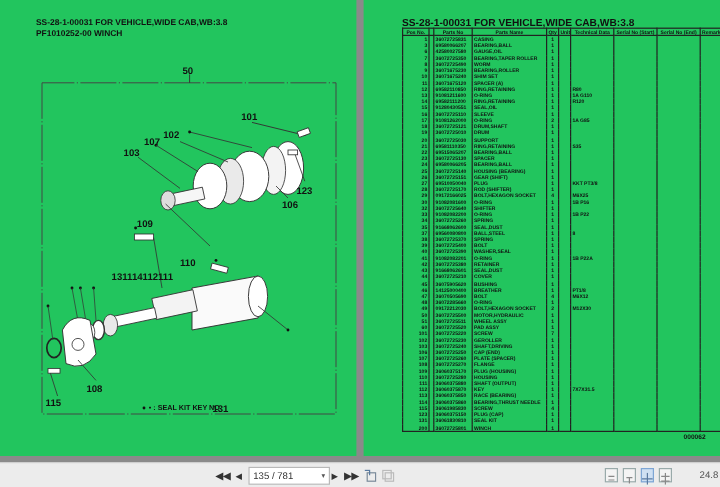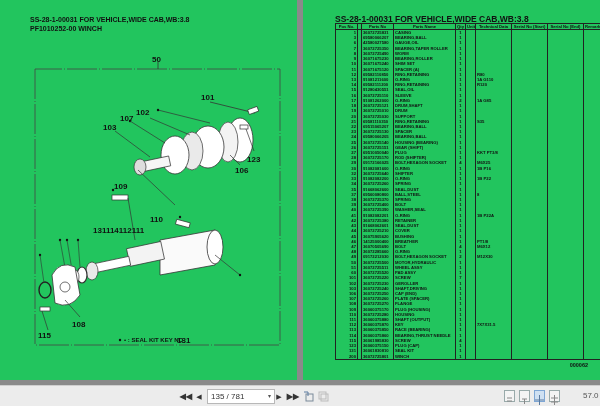--- a/index.html
+++ b/index.html
@@ -952,14 +952,14 @@
         <line x1="0" y1="5" x2="9" y2="5" stroke="#5a7aa0"></line>
       </svg>
   </div>
   <div class="view-btn" style="left:549px;">
     <svg width="9" height="10" viewBox="0 0 9 10">
         <line x1="4.5" y1="0" x2="4.5" y2="10" stroke="#888"></line>
         <line x1="1" y1="3" x2="8" y2="3" stroke="#888"></line>
         <line x1="1" y1="7" x2="8" y2="7" stroke="#888"></line>
       </svg>
   </div>
-  <div class="zoom-level">57.0</div>
+  <div class="zoom-level">24.8</div>
 </div>
 
 </body></html>

